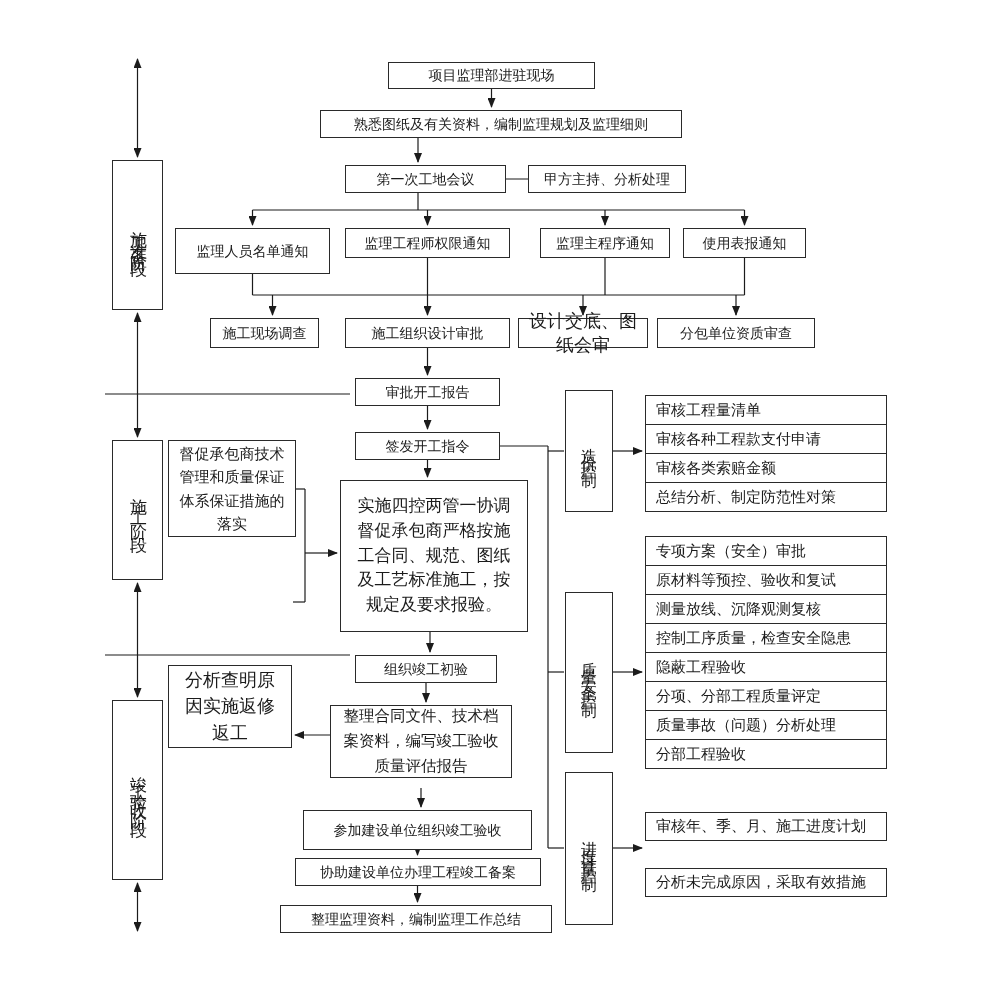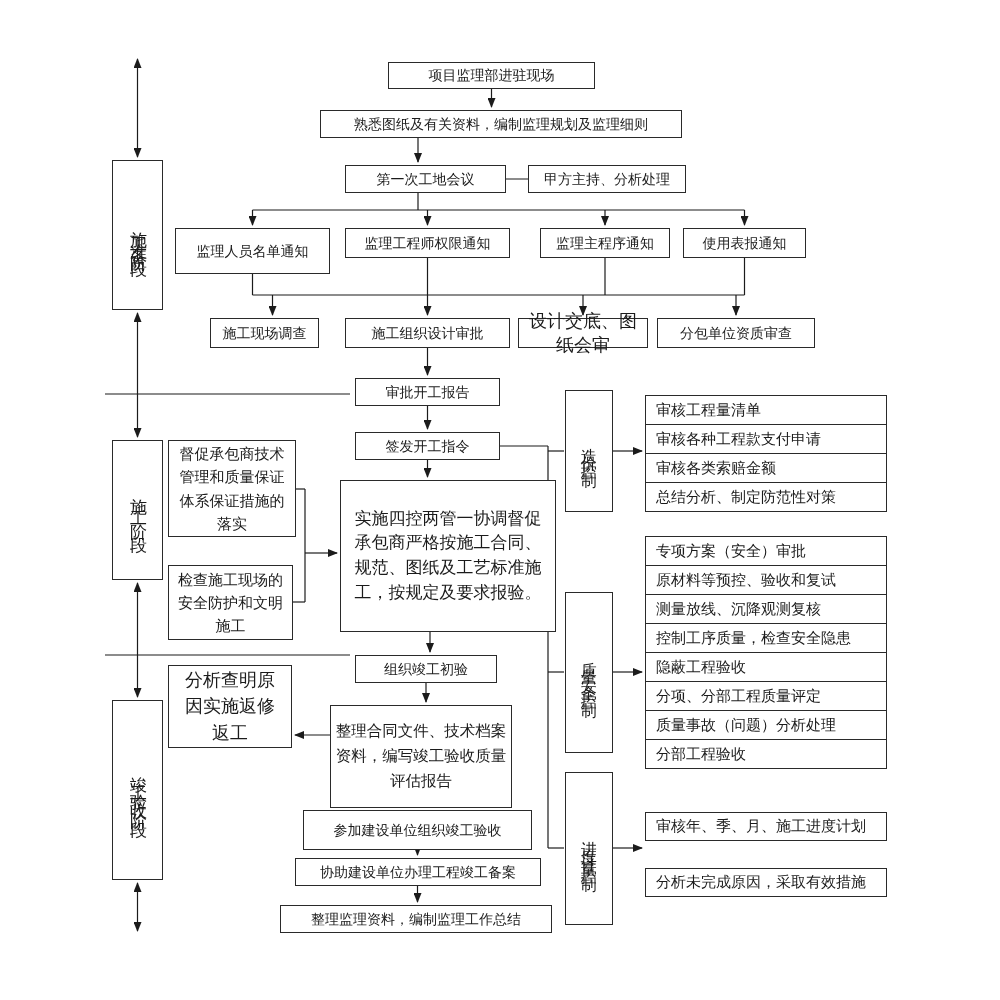--- a/index.html
+++ b/index.html
@@ -104,26 +104,25 @@
   <div class="box" style="left:683px;top:228px;width:123px;height:30px">使用表报通知</div>
 
   <div class="box" style="left:210px;top:318px;width:109px;height:30px">施工现场调查</div>
   <div class="box" style="left:345px;top:318px;width:165px;height:30px">施工组织设计审批</div>
   <div class="box sm" style="left:518px;top:318px;width:130px;height:30px">设计交底、图纸会审</div>
   <div class="box" style="left:657px;top:318px;width:158px;height:30px">分包单位资质审查</div>
 
   <div class="box" style="left:355px;top:378px;width:145px;height:28px">审批开工报告</div>
   <div class="box" style="left:355px;top:432px;width:145px;height:28px">签发开工指令</div>
 
-  <div class="box al" style="left:340px;top:480px;width:216px;height:152px;font-size:17px;line-height:1.45;padding:6px 10px">实施四控两管一协调督促承包商严格按施工合同、规范、图纸及工艺标准施工，按规定及要求报验。</div>
+  <div class="box al" style="left:340px;top:480px;width:188px;height:152px;font-size:17px;line-height:1.45;padding:6px 10px">实施四控两管一协调督促承包商严格按施工合同、规范、图纸及工艺标准施工，按规定及要求报验。</div>
   <div class="box al" style="left:168px;top:440px;width:128px;height:97px;font-size:15px;line-height:1.55;padding:4px 8px">督促承包商技术管理和质量保证体系保证措施的落实</div>
-  <div class="box al" style="left:168px;top:565px;width:125px;height:75px;font-size:15px;line-height:1.55;padding:4px 8px">检查施工现场的安全防护和文明施工</div>
 
   <div class="box" style="left:355px;top:655px;width:142px;height:28px">组织竣工初验</div>
-  <div class="box al" style="left:330px;top:705px;width:182px;height:103px;font-size:15.5px;line-height:1.6;padding:4px 0">整理合同文件、技术档案资料，编写竣工验收质量评估报告</div>
+  <div class="box al" style="left:330px;top:705px;width:182px;height:73px;font-size:15.5px;line-height:1.6;padding:4px 8px">整理合同文件、技术档案资料，编写竣工验收质量评估报告</div>
   <div class="box al" style="left:168px;top:665px;width:124px;height:83px;font-size:18px;line-height:1.45;padding:12px 8px">分析查明原因实施返修返工</div>
   <div class="box" style="left:303px;top:810px;width:229px;height:40px">参加建设单位组织竣工验收</div>
   <div class="box" style="left:295px;top:858px;width:246px;height:28px">协助建设单位办理工程竣工备案</div>
   <div class="box" style="left:280px;top:905px;width:272px;height:28px">整理监理资料，编制监理工作总结</div>
 
   <div class="box vtext" style="left:565px;top:390px;width:48px;height:122px;font-size:16px;letter-spacing:8px">造价控制</div>
   <div class="box vtext" style="left:565px;top:592px;width:48px;height:161px;font-size:16px;letter-spacing:8px">质量安全控制</div>
   <div class="box vtext" style="left:565px;top:772px;width:48px;height:153px;font-size:16px;letter-spacing:7px">进度计量控制</div>
 
   <div class="item" style="top:395px">审核工程量清单</div>

